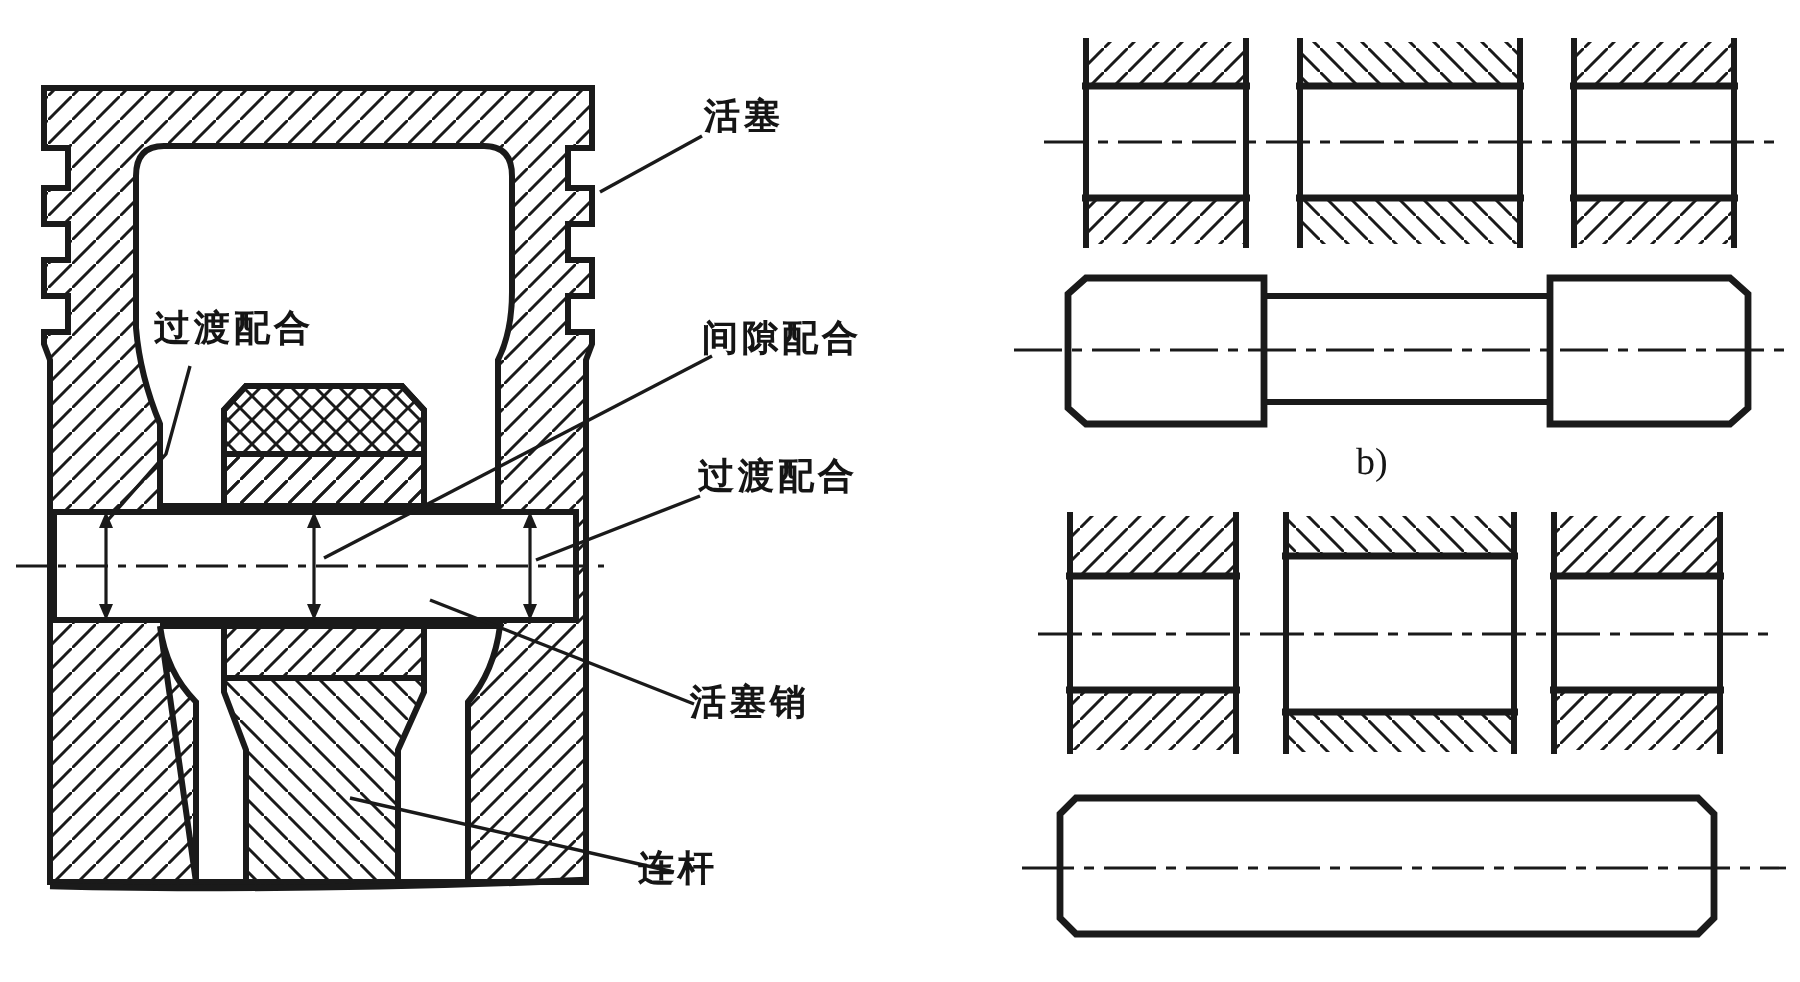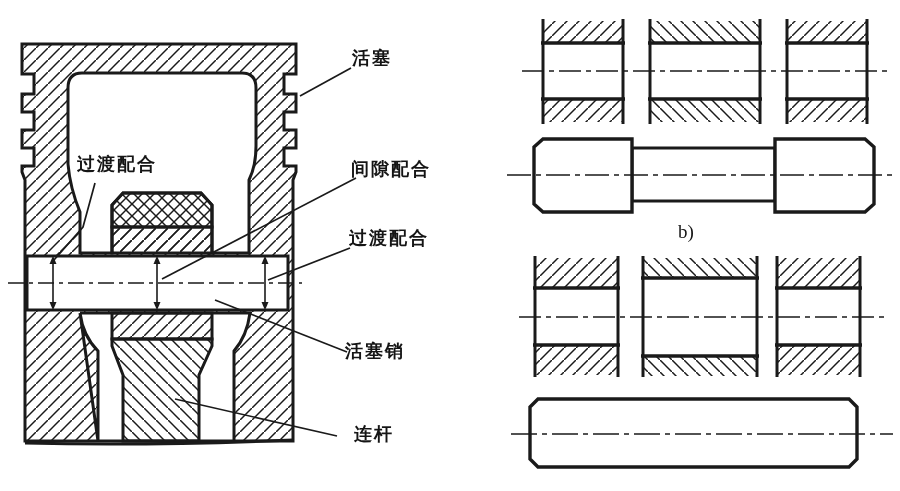--- a/index.html
+++ b/index.html
@@ -174,16 +174,16 @@
       <path fill="#ffffff" stroke="#1a1a1a" stroke-width="3.4" d="M538,399 L849,399 L857,407 L857,459 L849,467 L538,467 L530,459 L530,407 Z"></path>
       <line x1="511" y1="434" x2="893" y2="434" stroke="#1a1a1a" stroke-width="1.4" stroke-dasharray="26 5 5 5"></line>
     </g>
   </svg>
 
   <div class="cjk-label" style="left:352px;top:49px;">活塞</div>
   <div class="cjk-label" style="left:77px;top:155px;">过渡配合</div>
   <div class="cjk-label" style="left:351px;top:160px;">间隙配合</div>
   <div class="cjk-label" style="left:349px;top:229px;">过渡配合</div>
   <div class="cjk-label" style="left:345px;top:342px;font-family:Liberation Serif, serif;">活塞销</div>
-  <div class="cjk-label" style="left:354px;top:425px;">连杆</div>
+  <div class="cjk-label" style="left:319px;top:425px;">连杆</div>
   <div class="sub-label" style="left:678px;top:222px;">b)</div>
 
 </div>
 
 </body></html>

